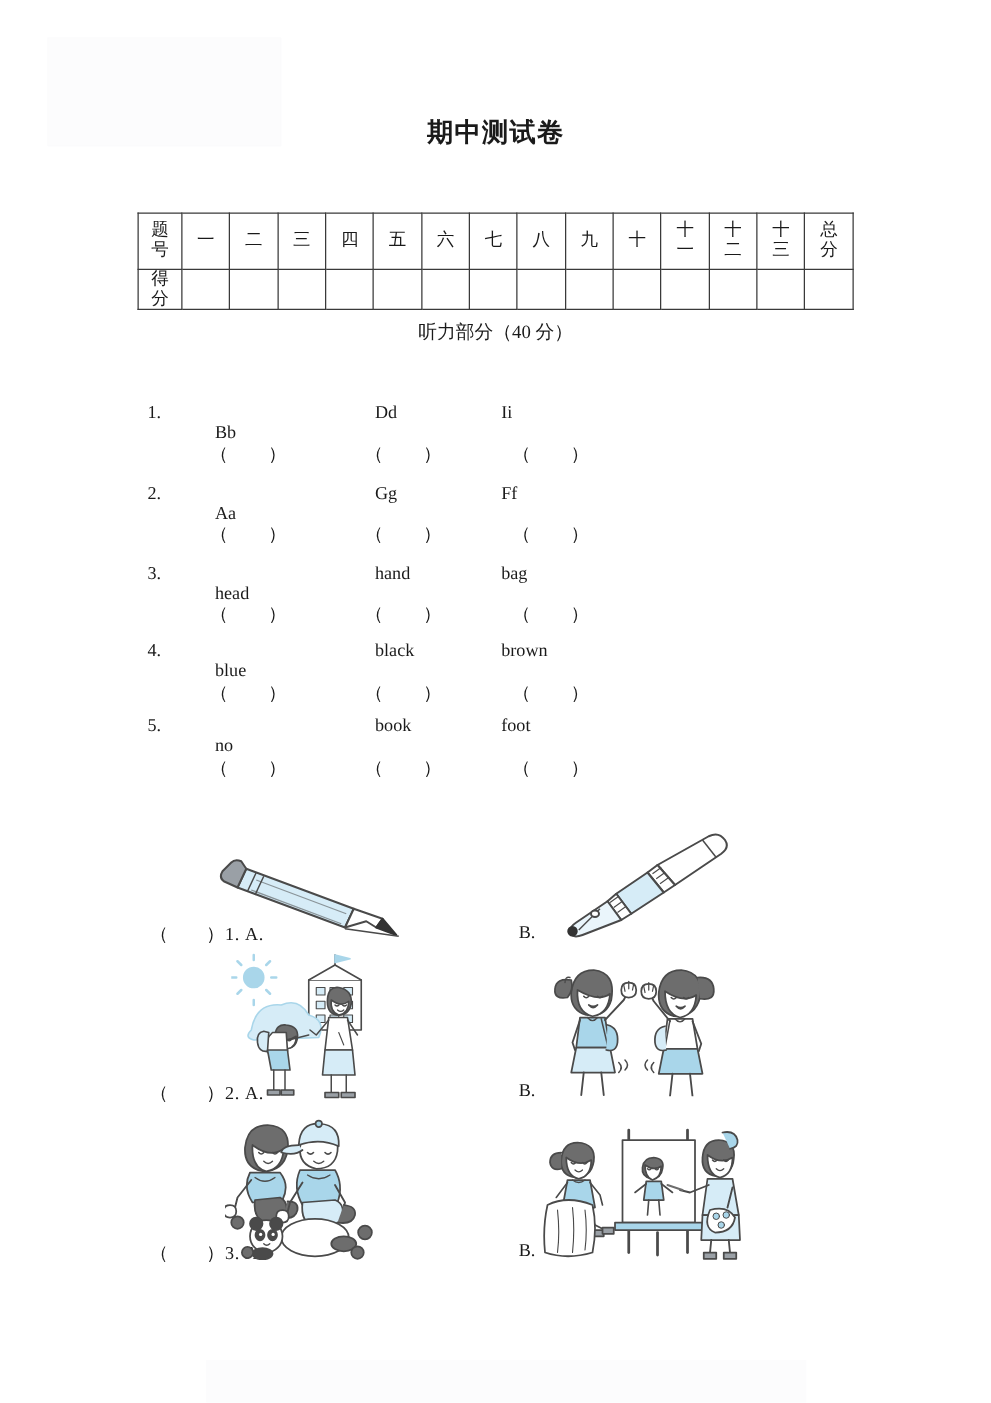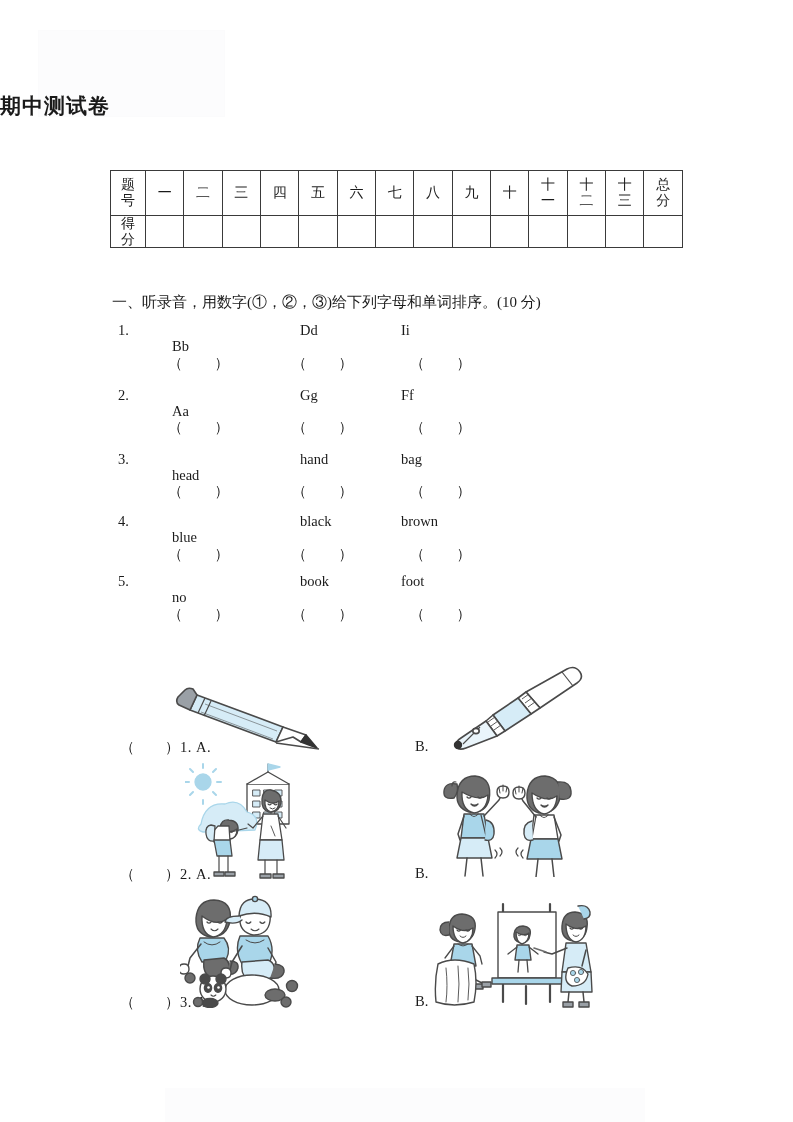--- a/index.html
+++ b/index.html
@@ -33,21 +33,21 @@
     position: absolute;
     left: 165px; top: 1088px;
     width: 480px; height: 34px;
     background: #fcfcfd;
   }
 
   .title {
     position: absolute;
     left: 0; right: 0;
     top: 92px;
-    text-align: left;
+    text-align: center;
     font-family: "DejaVu Sans", "Liberation Sans", sans-serif;
     font-weight: bold;
     font-size: 21px;
     letter-spacing: 1px;
   }
 
   .meta-line {
     position: absolute;
     right: 100px;
     top: 143px;
@@ -228,22 +228,22 @@
         <td></td>
         <td></td>
         <td></td>
         <td></td>
         <td></td>
         <td></td>
       </tr>
     </tbody>
   </table>
 
-
-  <div class="q-head" style="top:293px;">一、听录音，用数字(①，②，③)给下列字母和单词排序。(10 分)</div>
+  <div class="section-head" style="top:256px;">听力部分（40 分）</div>
+
 
   <div class="ord-row" style="top:322px;">
     <span class="ord-num">1.</span>
     <span class="ord-word c1">Bb</span>
     <span class="ord-word c2">Dd</span>
     <span class="ord-word c3">Ii</span>
   </div>
   <div class="ord-row" style="top:354px;">
     <span class="ord-blank c1">（　　）</span>
     <span class="ord-blank c2">（　　）</span>

